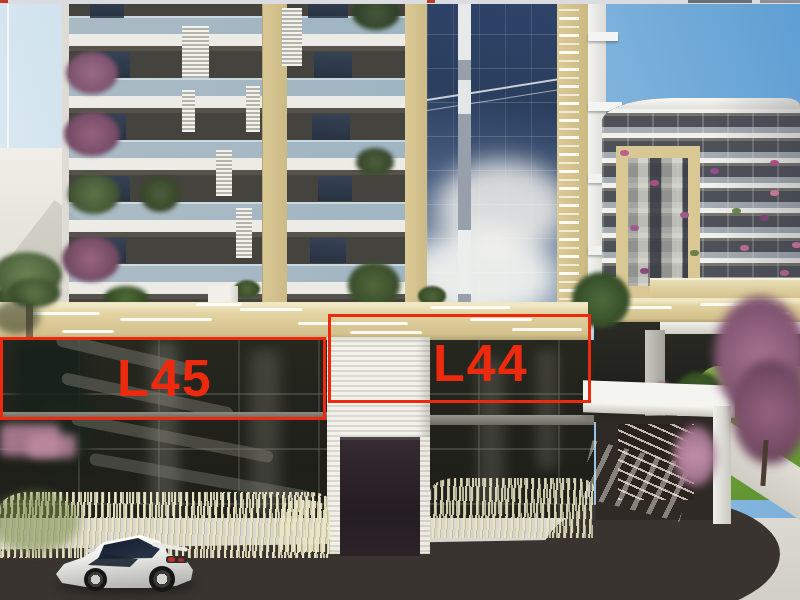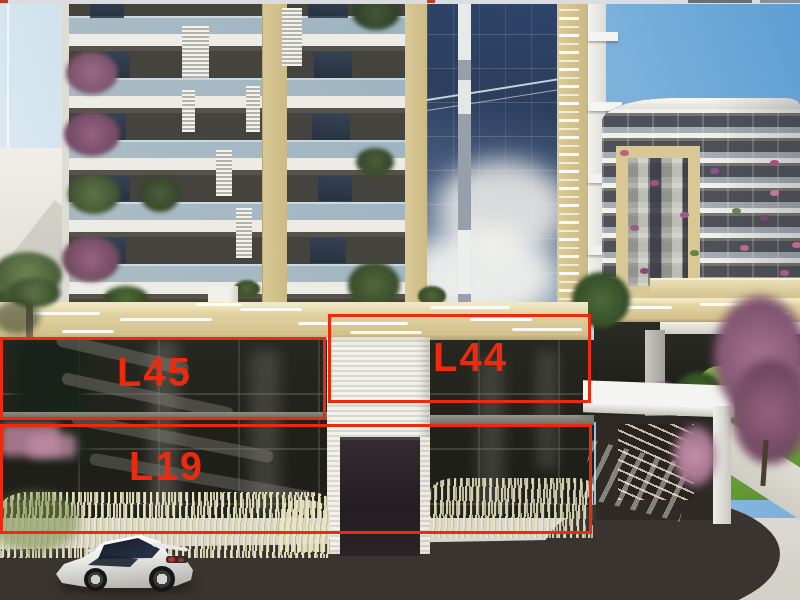--- a/index.html
+++ b/index.html
@@ -10,21 +10,21 @@
   .blob{position:absolute;border-radius:50%;}
   .dash{position:absolute;height:3px;border-radius:2px;background:rgba(255,255,255,.88);}
   .louver{position:absolute;background:repeating-linear-gradient(180deg,#f3f3ee 0 2px,#b3b3ab 2px 4px);}
   .winrect{position:absolute;background:linear-gradient(185deg,#33435a,#222e40);opacity:.85;}
   .refl{position:absolute;border-radius:6px;}
   .grassL{background:
      repeating-linear-gradient(94deg,rgba(235,230,200,.95) 0 2px,rgba(130,135,90,.3) 2px 3px,rgba(0,0,0,0) 3px 6px),
      repeating-linear-gradient(86deg,rgba(216,212,180,.9) 0 2px,rgba(0,0,0,0) 2px 7px);}
   .tan{background:linear-gradient(180deg,#f0e7c4 0 3px,#e2d3a2 30%,#d3c18c 85%,#b3a273 100%);}
   .redbox{position:absolute;border:3px solid #ee2a0e;box-sizing:border-box;z-index:50;background:transparent;}
-  .redlabel{position:absolute;color:#ee2a0e;font-size:40px;font-weight:700;line-height:1;letter-spacing:2px;}
+  .redlabel{position:absolute;color:#ee2a0e;font-size:52px;font-weight:700;line-height:1;letter-spacing:2px;}
 </style>
 </head>
 <body>
 
 <div id="stage">
 
   <div class="blob" style="left:560px;top:150px;width:300px;height:220px;background:#fdfdfb;filter:blur(14px);"></div>
   <div class="blob" style="left:640px;top:230px;width:240px;height:160px;background:#ffffff;filter:blur(10px);"></div>
   <div class="blob" style="left:742px;top:108px;width:40px;height:22px;background:rgba(255,255,255,.9);filter:blur(4px);"></div>
   <div class="a" style="left:7px;top:0;width:2px;height:150px;background:rgba(255,255,255,.65);"></div>
@@ -206,23 +206,20 @@
       <div class="blob" style="left:30px;top:40px;width:23px;height:23px;background:radial-gradient(circle,#cfcfca 0 28%,#3a3a38 30% 46%,#161616 48% 100%);"></div>
       <div class="blob" style="left:95px;top:38px;width:26px;height:26px;background:radial-gradient(circle,#d4d4cf 0 28%,#3a3a38 30% 46%,#161616 48% 100%);"></div>
   </div>
 
   <div class="redbox" style="left:0;top:337px;width:326px;height:83px;">
       <span class="redlabel" style="left:114px;top:12px;">L45</span>
   </div>
   <div class="redbox" style="left:328px;top:314px;width:263px;height:89px;">
       <span class="redlabel" style="left:102px;top:20px;">L44</span>
   </div>
-  <div class="redbox" style="left:0;top:424px;width:592px;height:110px;">
-      <span class="redlabel" style="left:126px;top:19px;">L19</span>
-  </div>
 
   <div class="a" style="left:0;top:0;width:800px;height:4px;background:#dadce0;z-index:60;">
       <div class="a" style="left:0;top:0;width:8px;height:3px;background:#c03a2a;"></div>
       <div class="a" style="left:427px;top:0;width:8px;height:3px;background:#c03a2a;"></div>
       <div class="a" style="left:688px;top:0;width:64px;height:3px;background:#6a6f74;"></div>
       <div class="a" style="left:760px;top:0;width:40px;height:3px;background:#8b9096;"></div>
   </div>
 
 </div>
 

